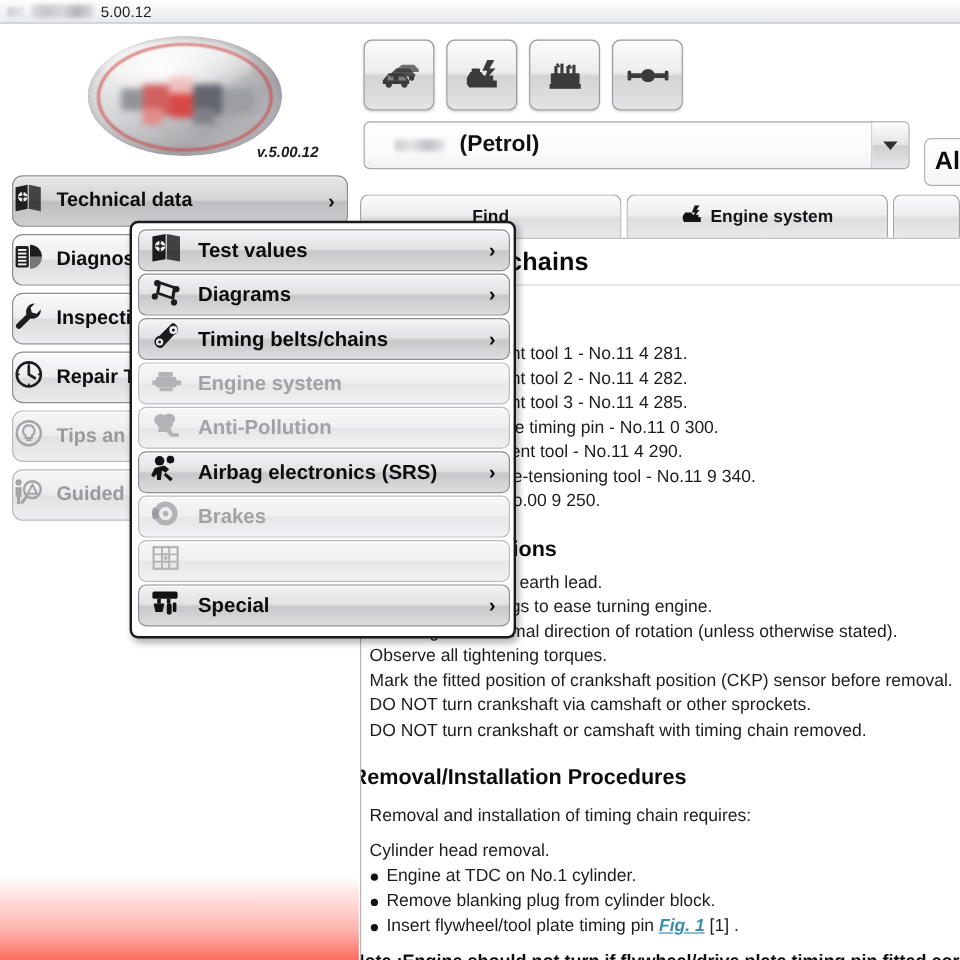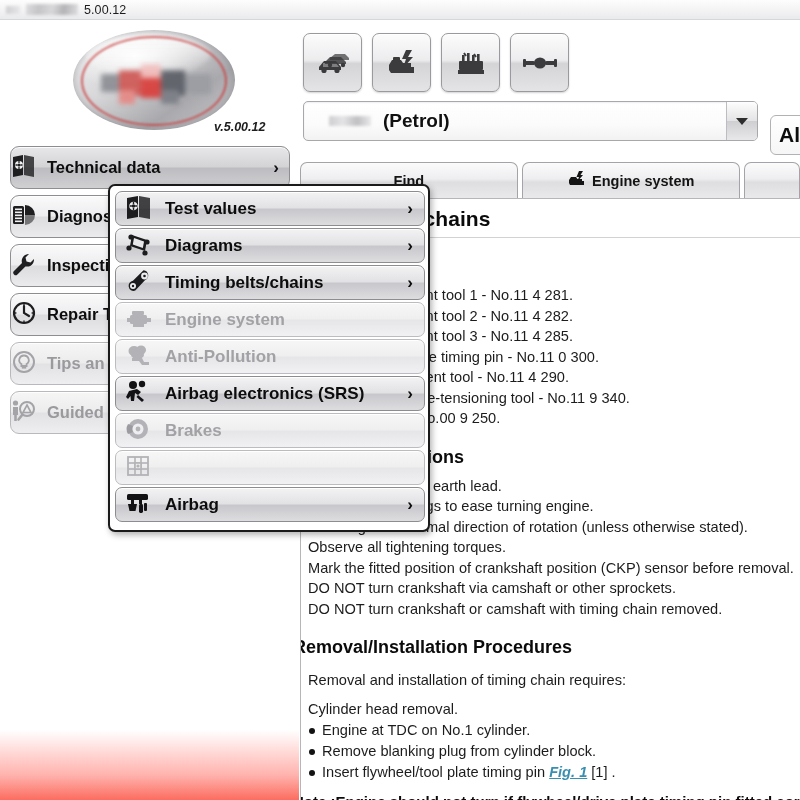--- a/index.html
+++ b/index.html
@@ -708,21 +708,21 @@
             <g fill="#121214">
               <rect x="2" y="4" width="21" height="6" rx="1.6"></rect>
               <rect x="6" y="10" width="3" height="4"></rect>
               <rect x="14" y="10" width="3" height="4"></rect>
               <path d="M3 14 L12 14 L10.5 21 L4.5 21 Z"></path>
               <rect x="14" y="14" width="4" height="9" rx="1.4"></rect>
               <rect x="19" y="13" width="3" height="8" rx="1"></rect>
             </g>
           </svg>
         </span>
-        <span class="sm-label">Airbag</span>
+        <span class="sm-label">Special</span>
         <span class="sm-chevron">›</span>
       </div>
     </div>
 
     <div class="redpanel"></div>
 
   </div>
 </div>
 
 </body></html>

